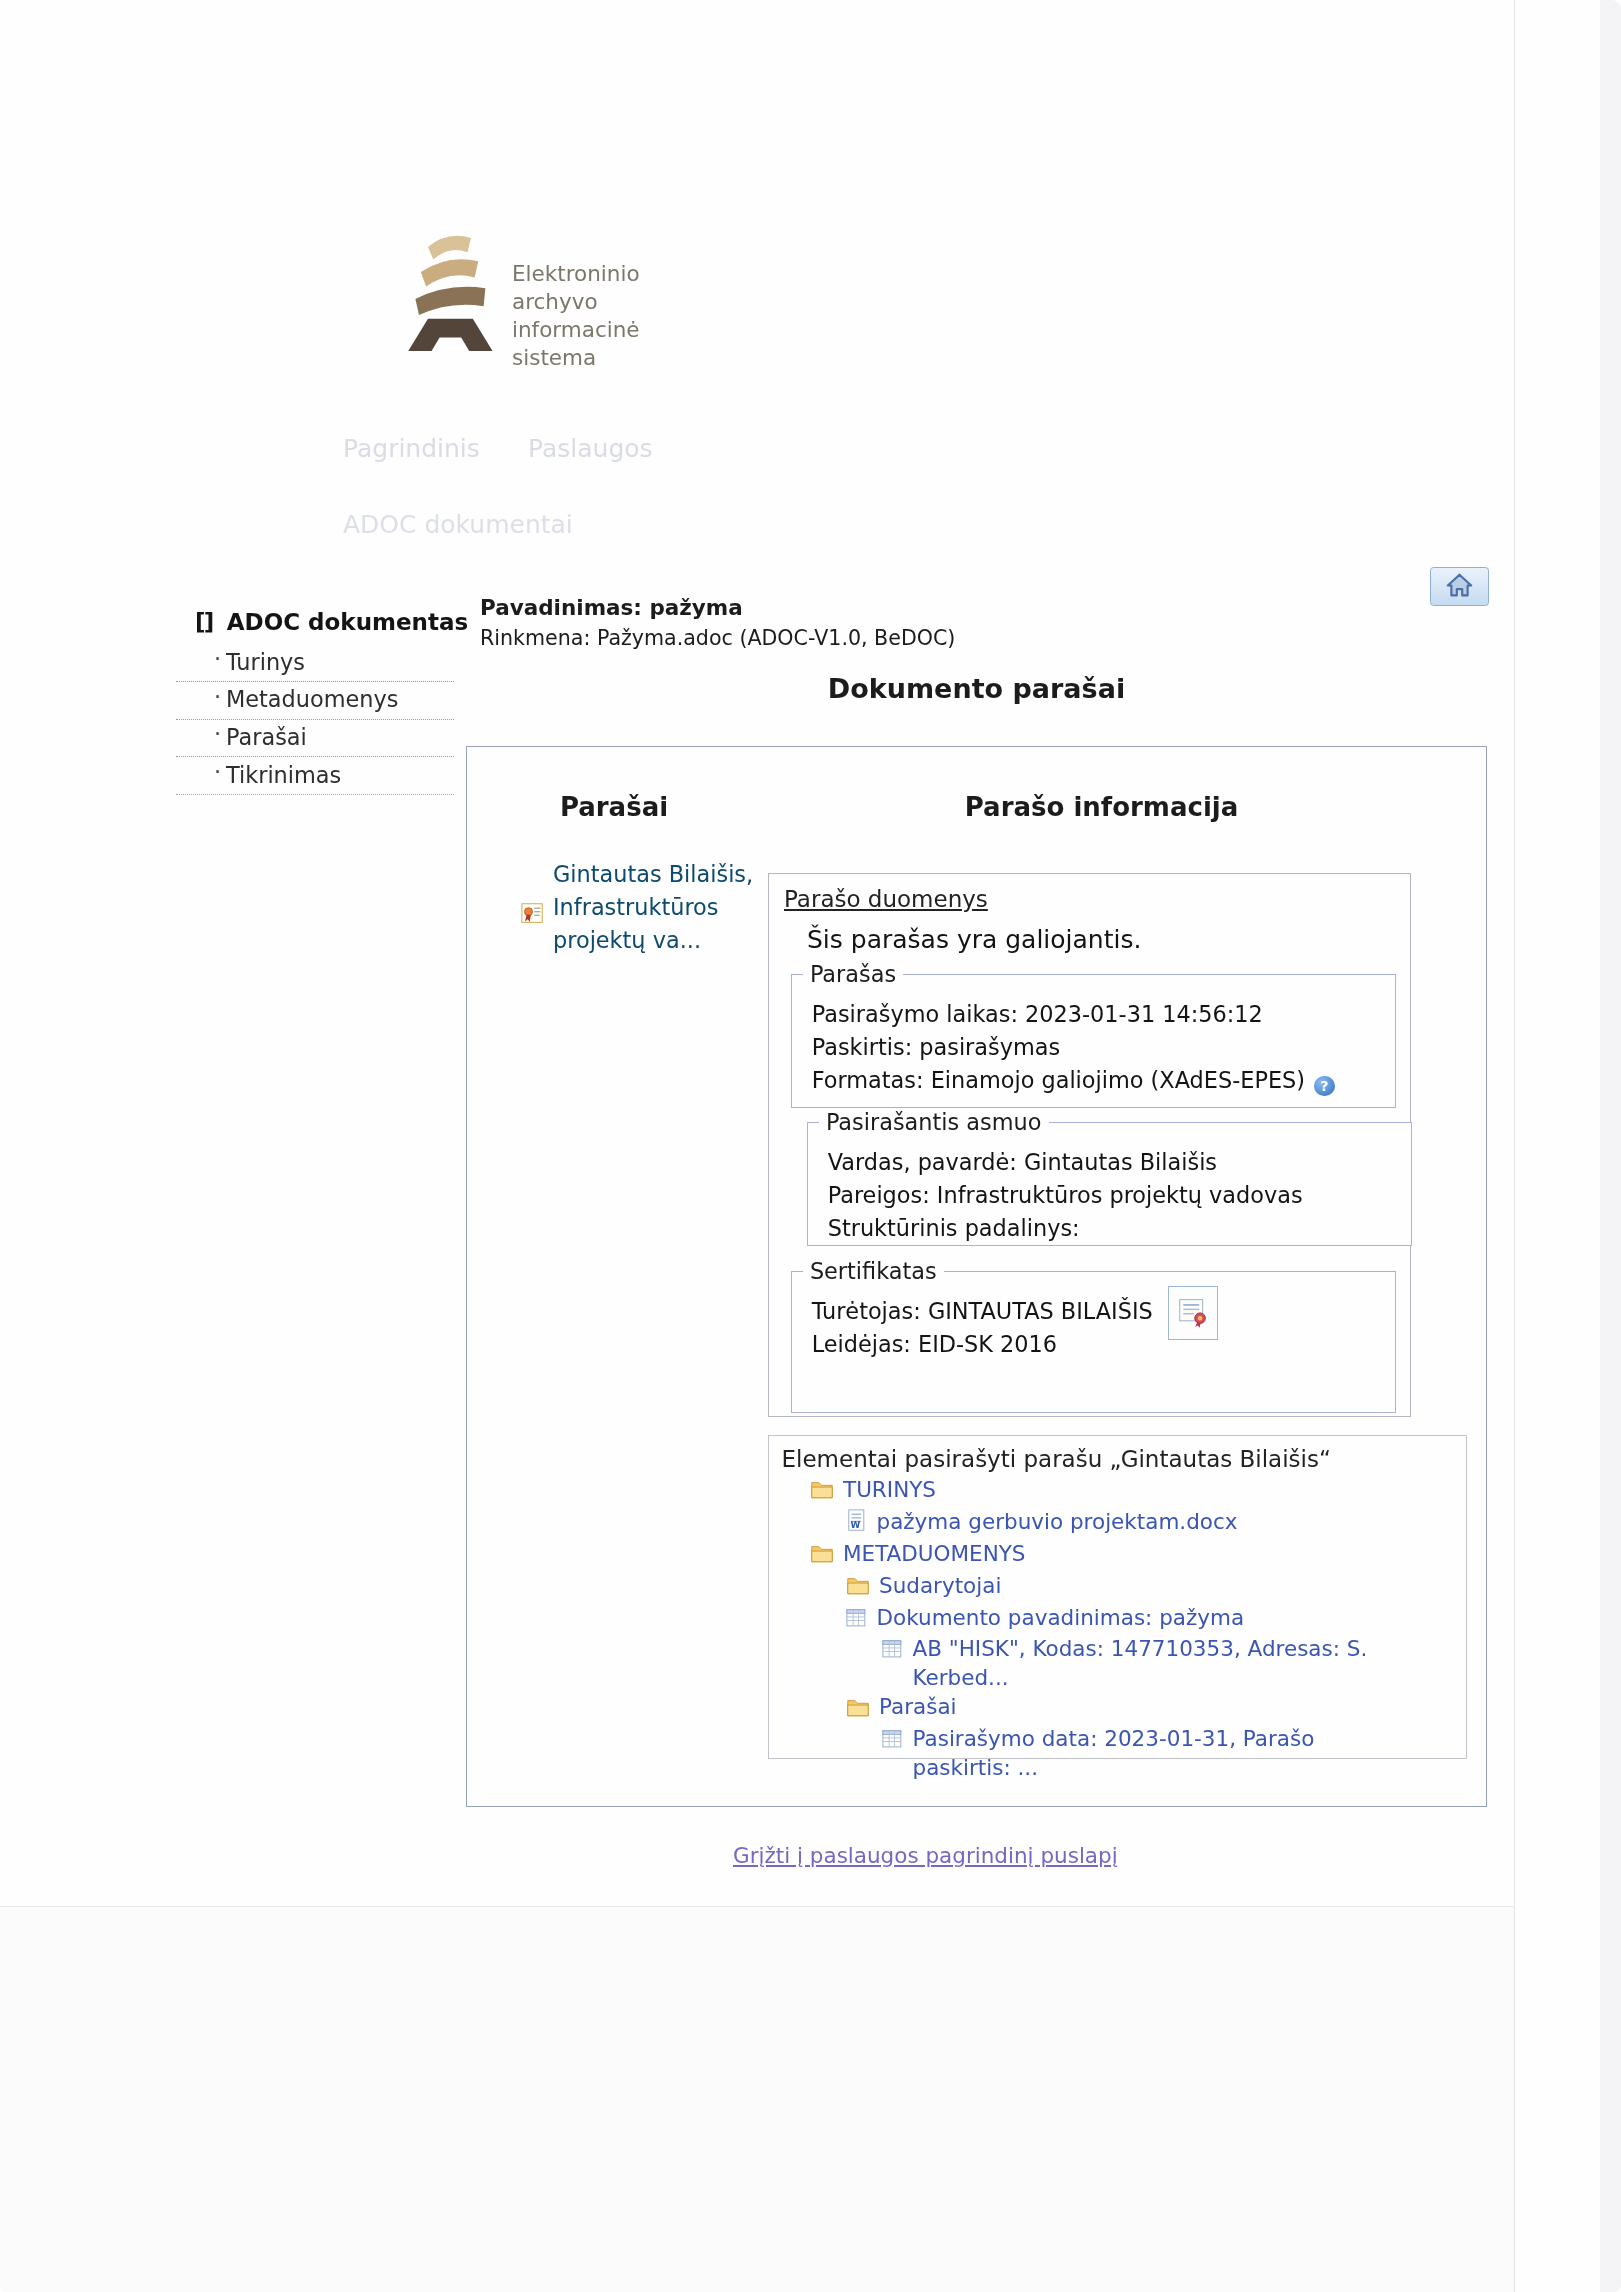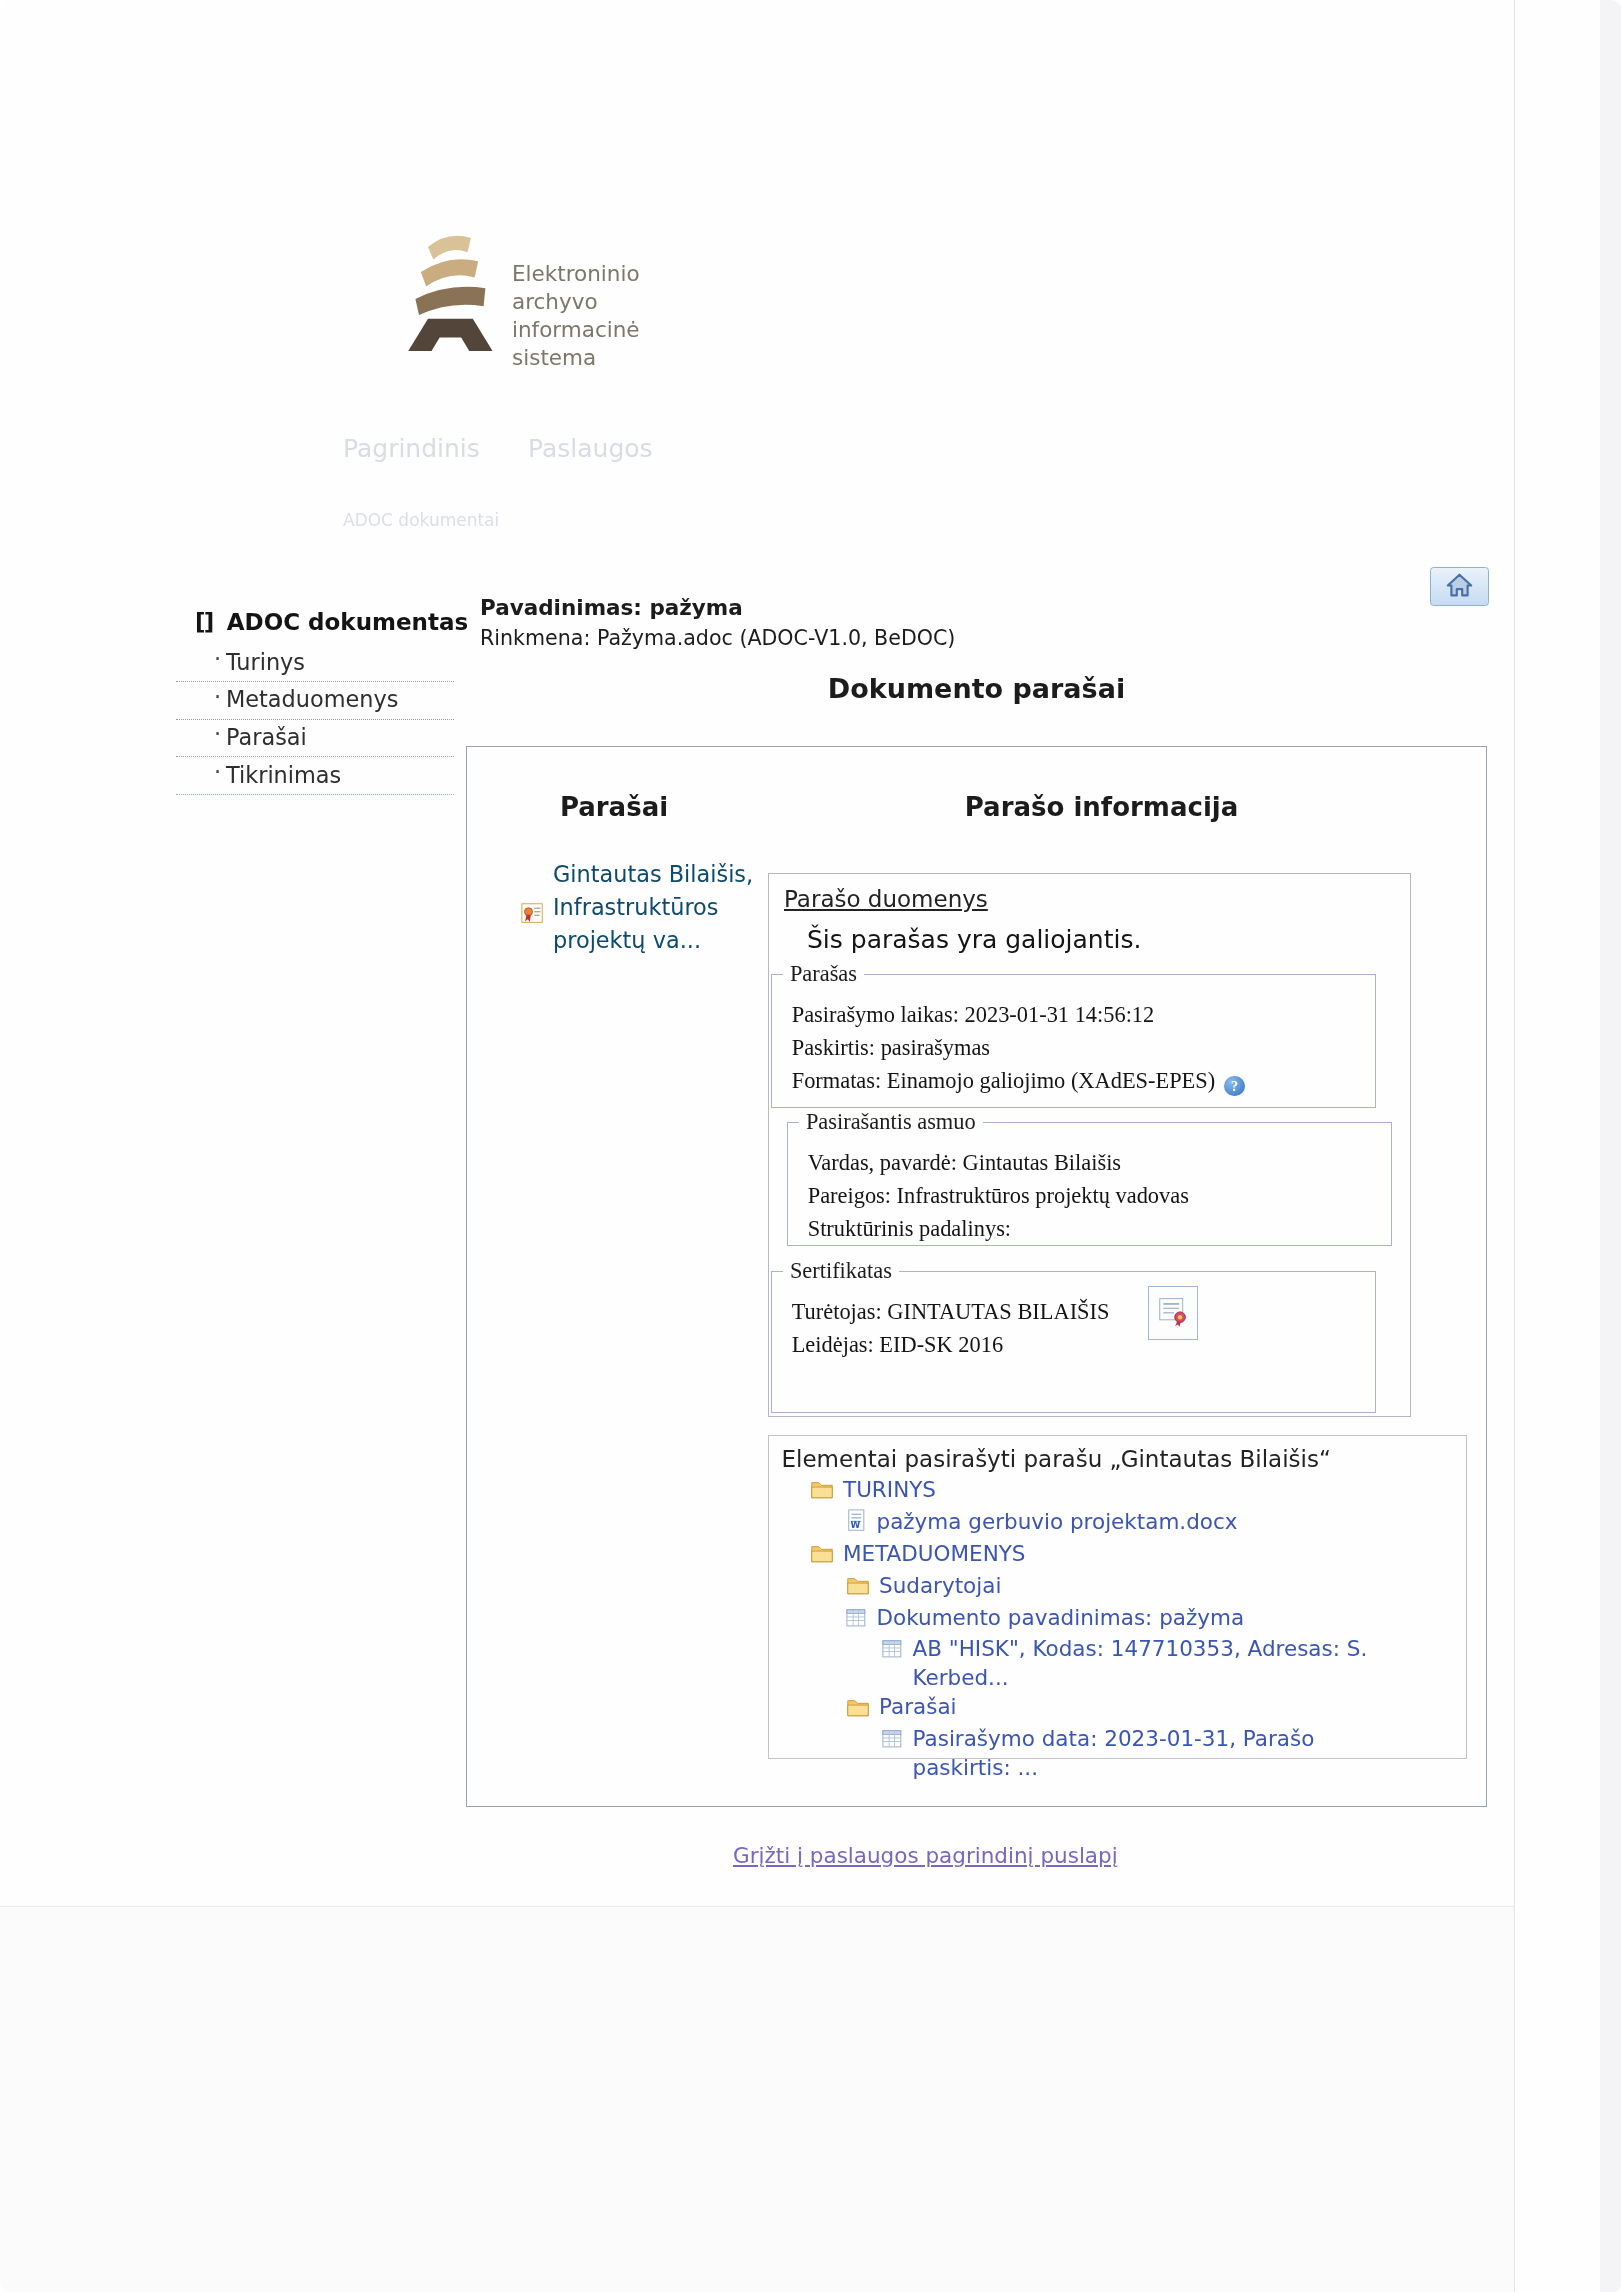--- a/index.html
+++ b/index.html
@@ -23,21 +23,21 @@
   .edge-bottom { left:0; top:1907px; width:1514px; height:386px; background:#fbfbfc; }
 
   
   .logo-icon { left:401px; top:229px; width:97px; height:122px; }
   .logo-text { left:512px; top:260px; font-size:21.5px; line-height:28px; color:#7e766a; }
 
   
   .nav-link { font-size:25px; color:#d9dbe5; text-decoration:none; cursor:pointer; }
   .nav-1 { left:343px; top:434px; }
   .nav-2 { left:528px; top:434px; }
-  .subnav { left:343px; top:510px; font-size:17px; color:#dcdee8; cursor:pointer; }
+  .subnav { left:343px; top:510px; font-size:25px; color:#dcdee8; cursor:pointer; }
 
   
   .home-btn {
     left:1430px; top:567px; width:59px; height:39px;
     background:linear-gradient(#eaf2fb,#c6dbf1);
     border:0.9px solid #8fb0d6; border-radius:3.6px;
     display:flex; align-items:center; justify-content:center;
     cursor:pointer;
   }
 
@@ -69,21 +69,21 @@
     left:553px; top:858px; width:208px;
     font-size:22.4px; line-height:33px;
     color:#0c4a6e; cursor:pointer;
   }
 
   
   .info-panel { left:768px; top:873px; width:643px; height:544px; border:0.9px solid #b6b7c0; background:#fefefe; }
   .panel-label { position:absolute; left:15px; top:11.6px; font-size:23px; color:#222;text-decoration:underline; }
   .status-line { position:absolute; left:38px; top:51px; font-size:25px; color:#141414; }
 
-  .fs { position:absolute; left:2px; width:605px; border:1.8px solid #a9b1d6; background:#fefefe;font-family:Liberation Serif, serif; }
+  .fs { position:absolute; left:22px; width:605px; border:1.8px solid #a9b1d6; background:#fefefe; }
   .fs-1 { top:100px; height:134px; }
   .fs-2 { top:248px; height:124px;margin-left:16px; }
   .fs-3 { top:397px; height:142px; }
   .fs-legend {
     position:absolute; top:-14.3px; left:10.7px;
     background:#fefefe; padding:0 7.2px;
     font-size:22.4px; color:#1c1c1c;
   }
   .fs-content { padding:23px 0 0 19.7px; font-size:22.4px; line-height:33px; color:#141414; }
 

